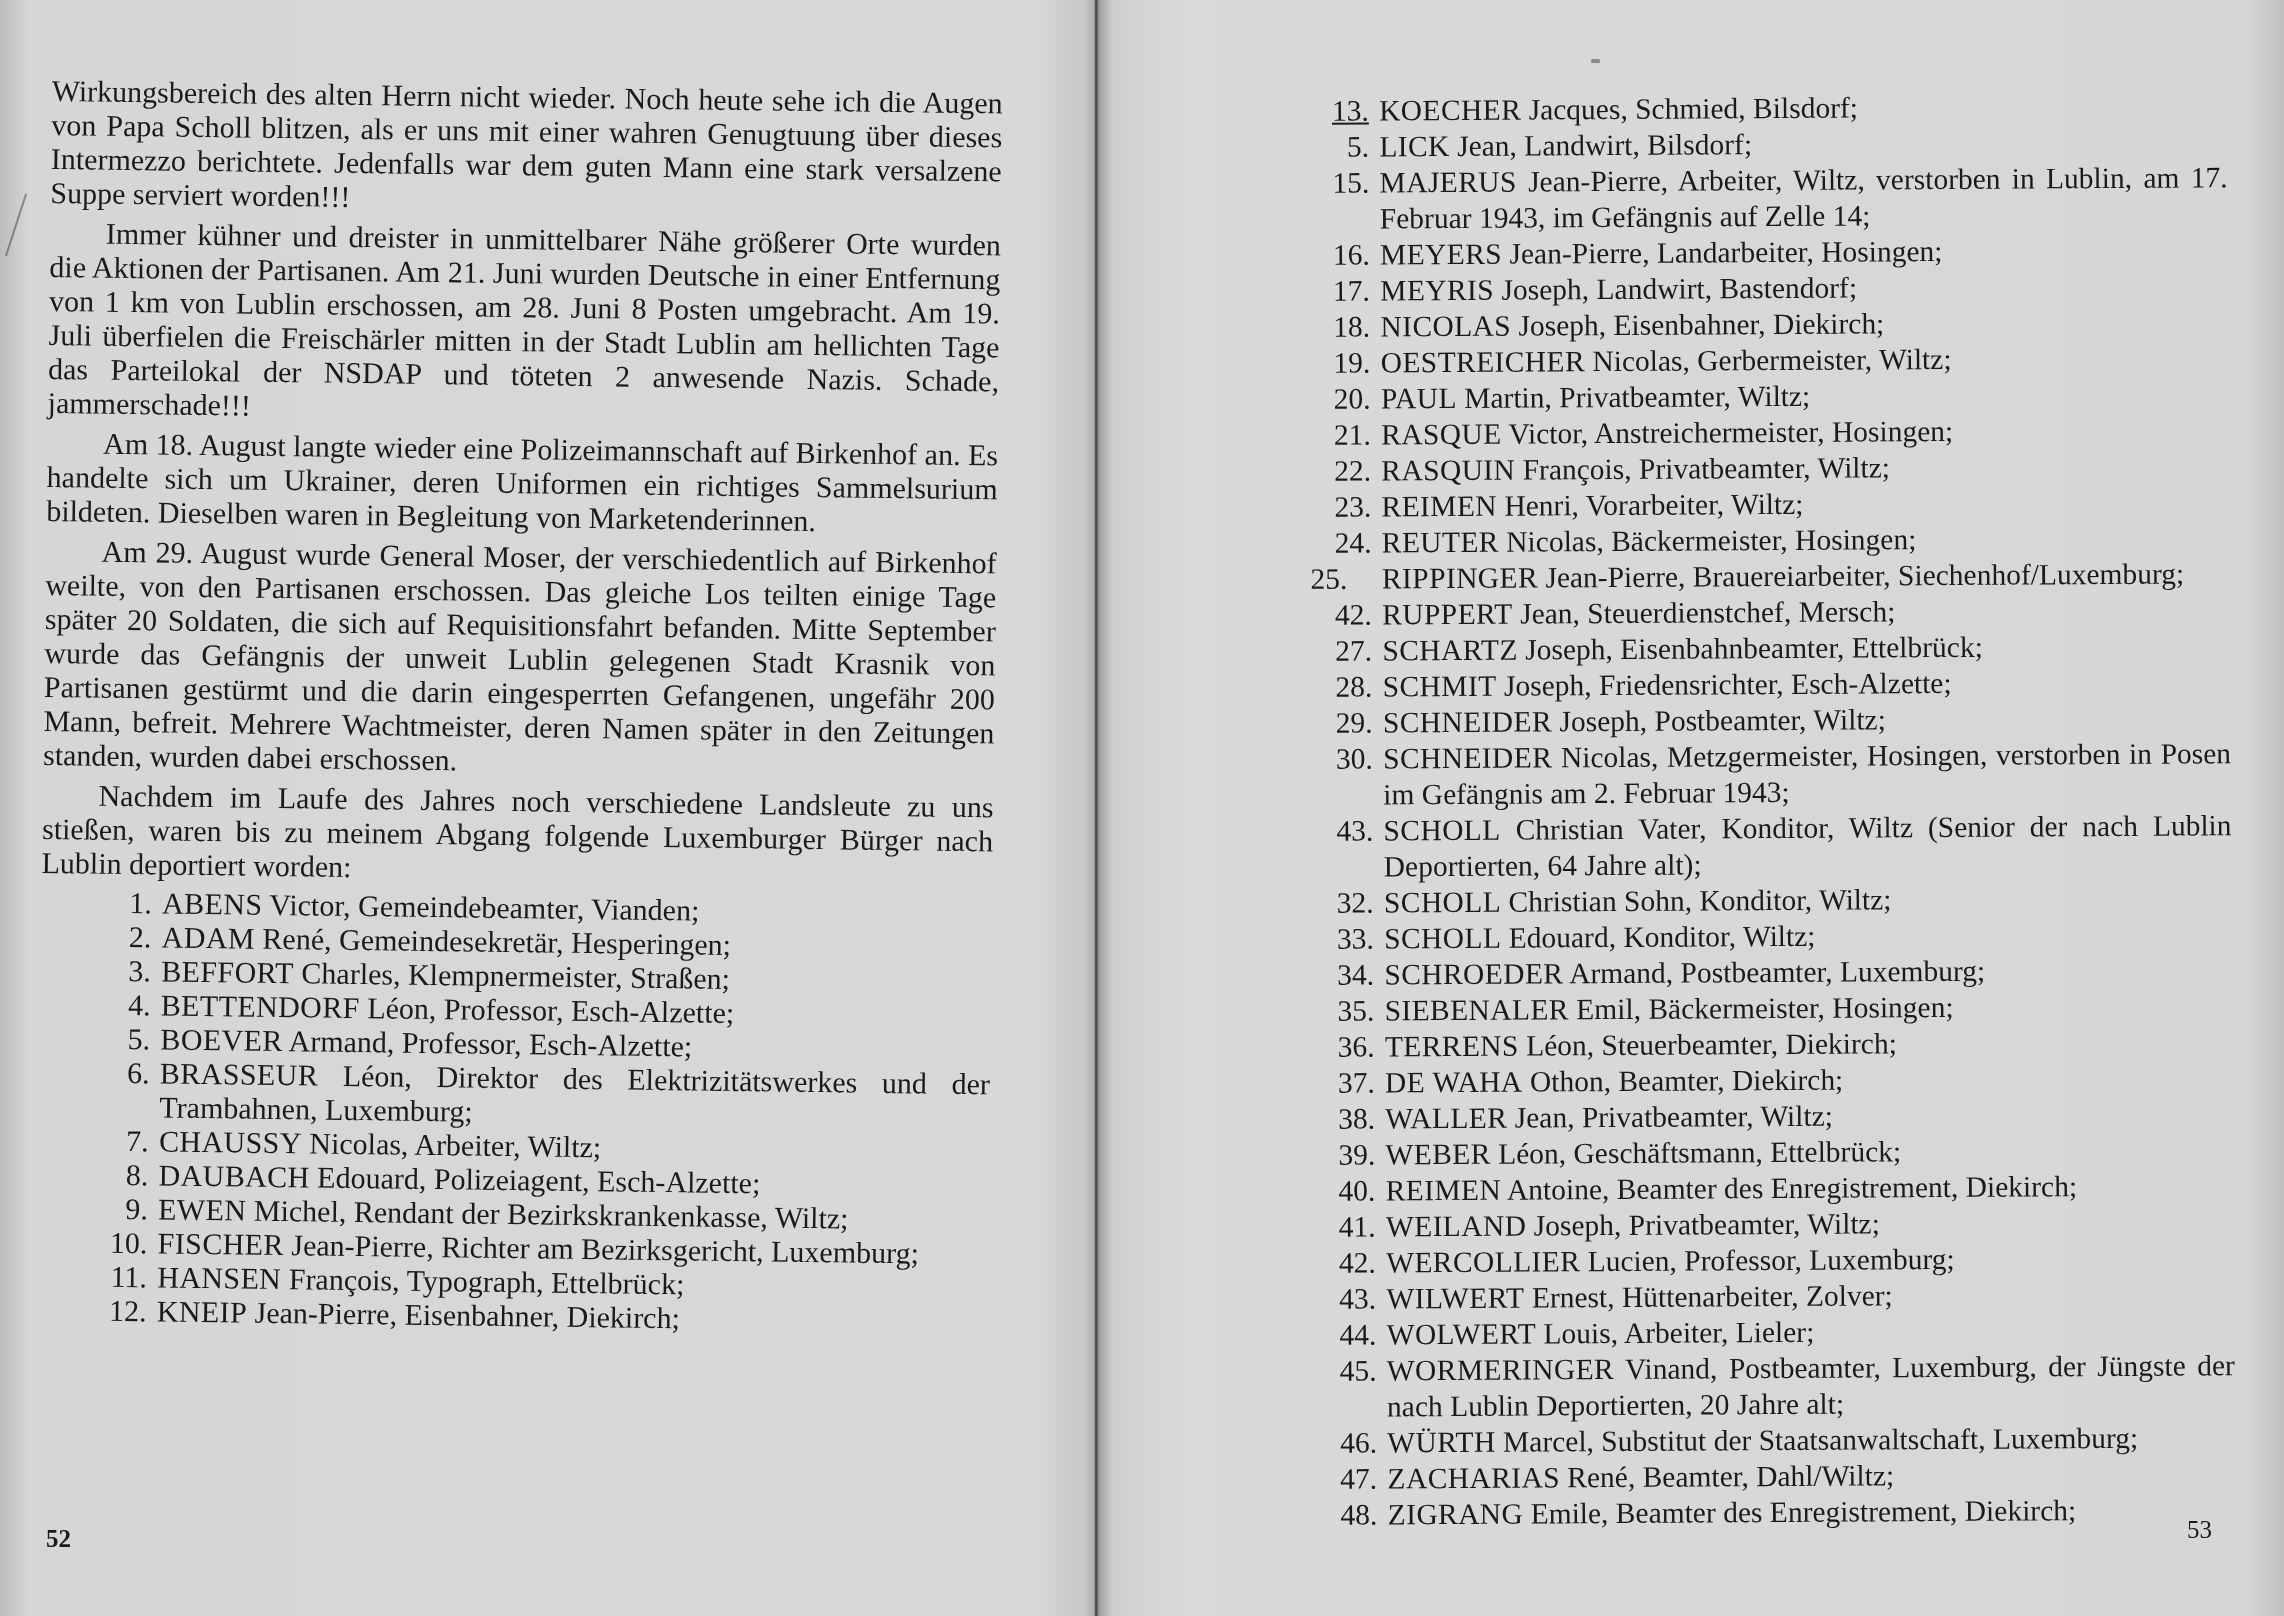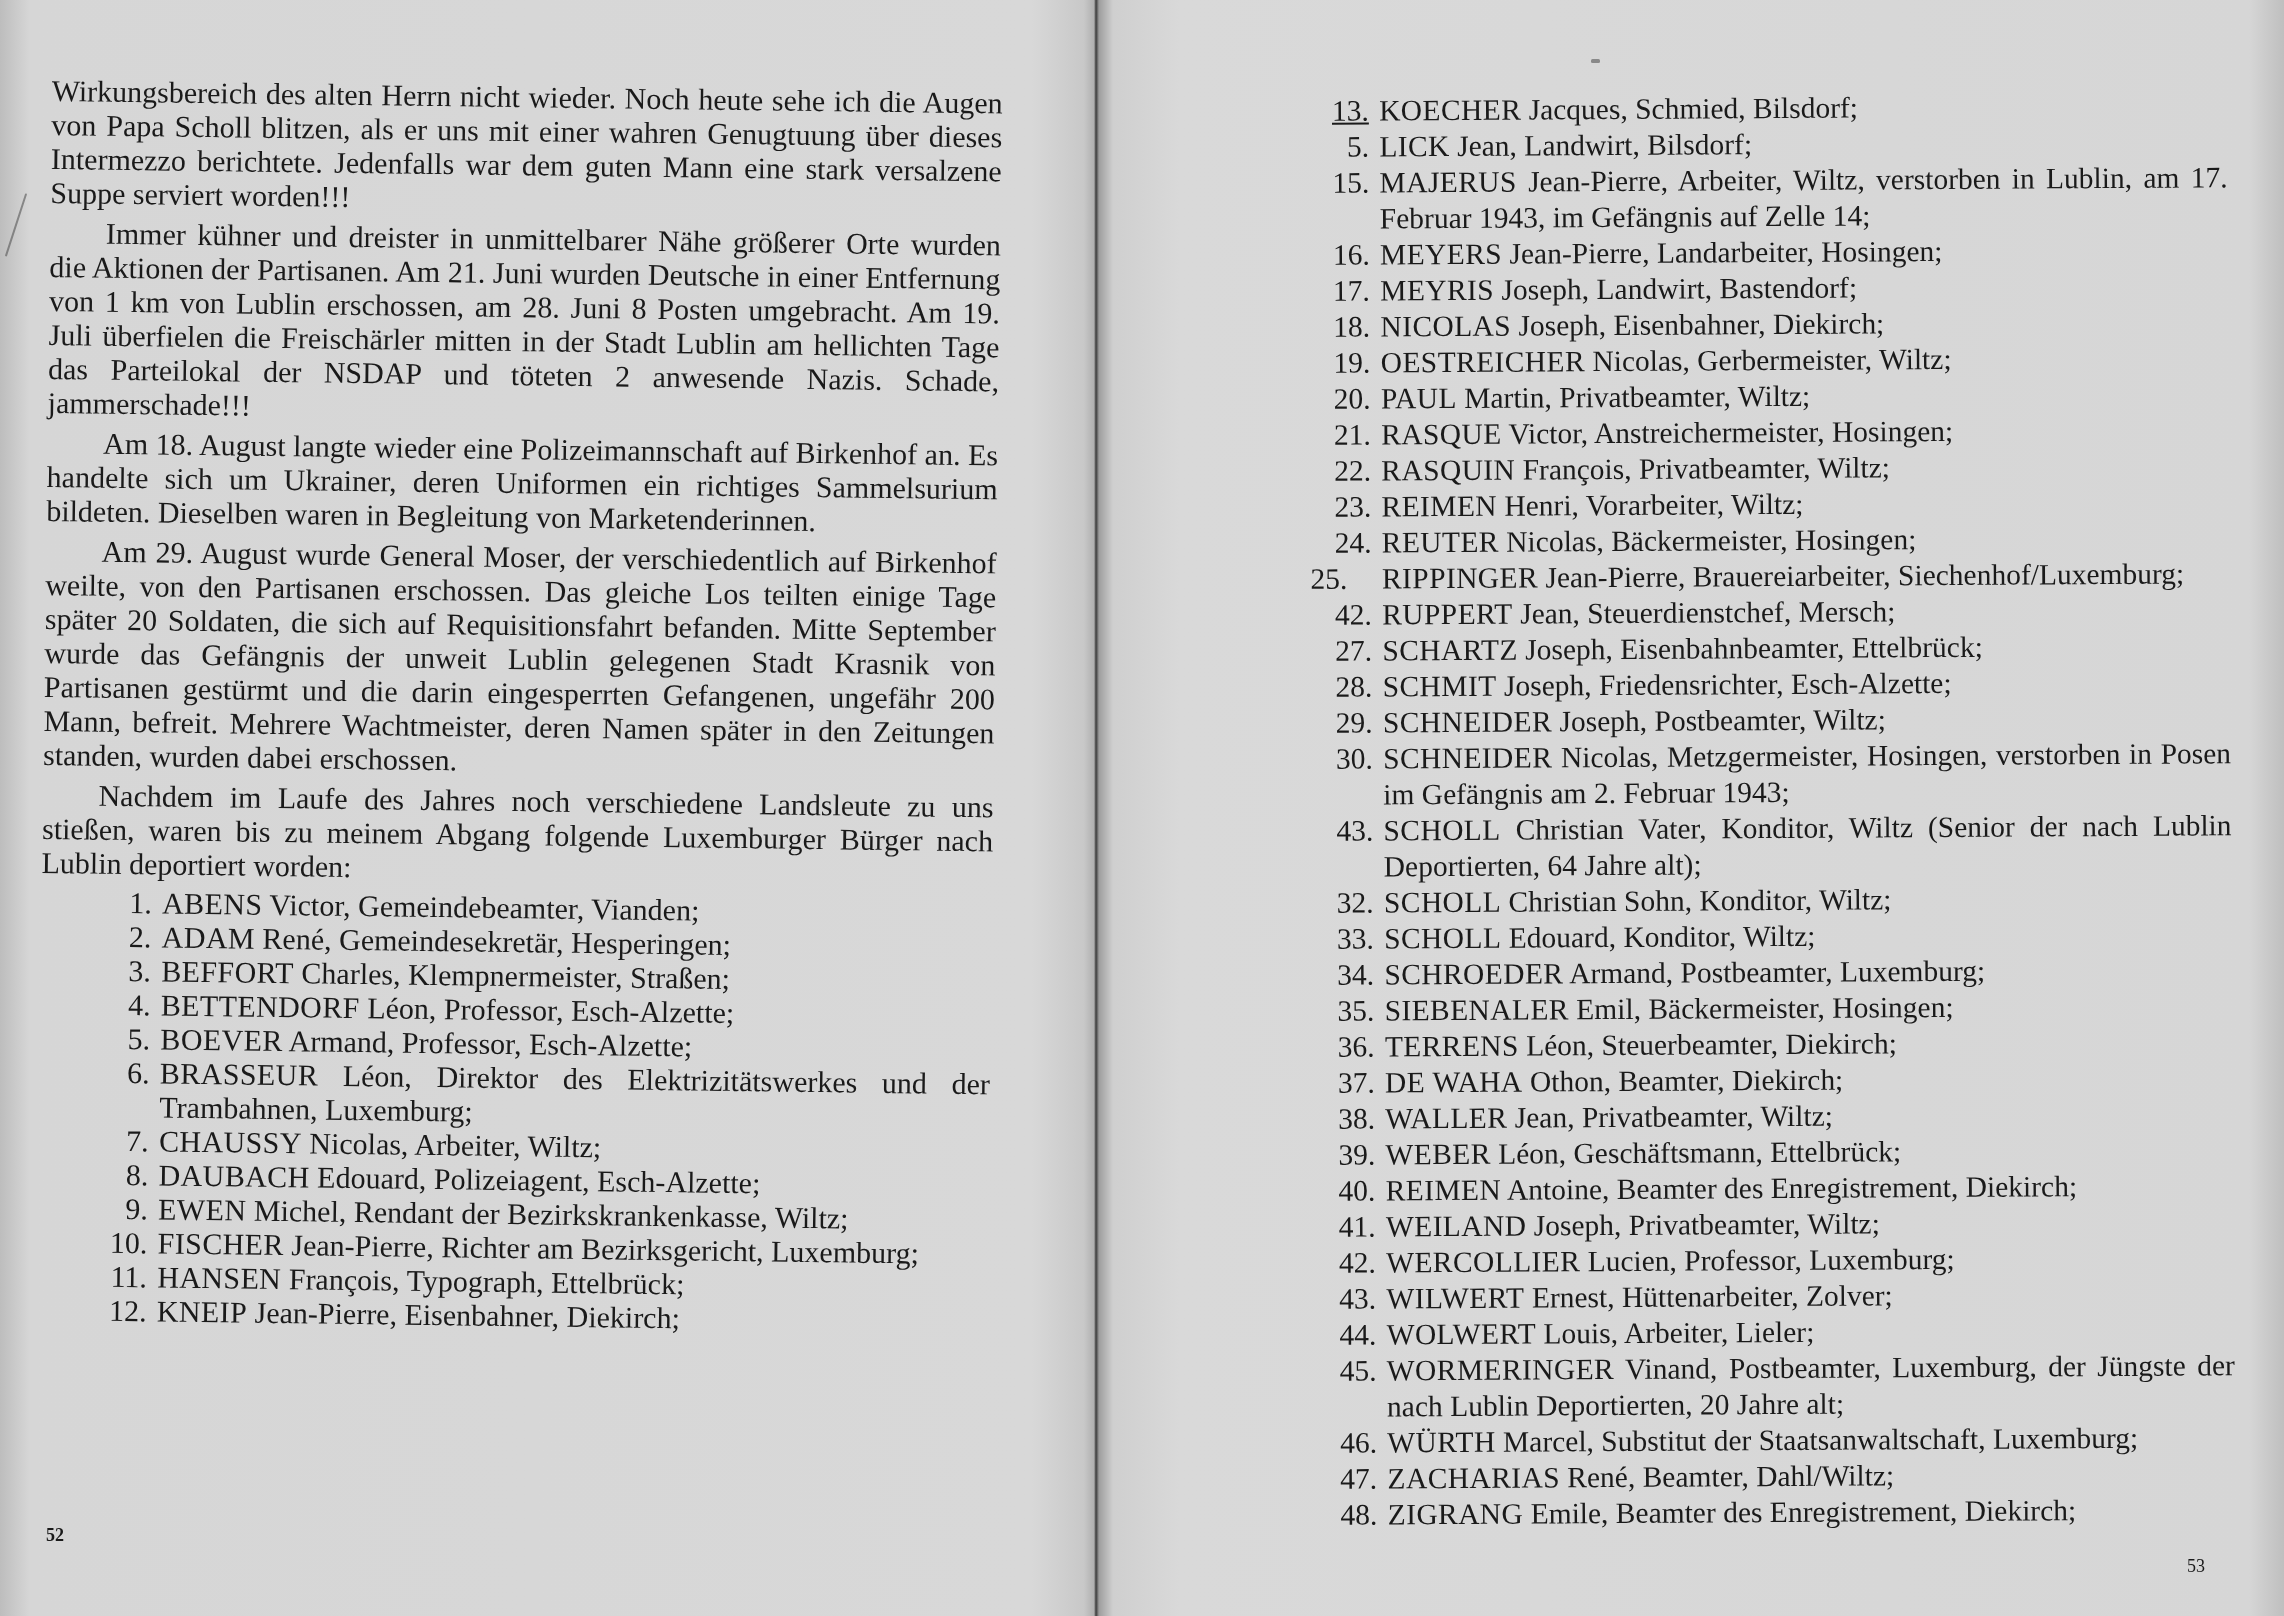--- a/index.html
+++ b/index.html
@@ -27,23 +27,23 @@
   .page-left .text-block { left: 52px; top: 74px; width: 951px; transform: rotate(0.75deg); }
   .para { margin: 0 0 5.9px 0; text-indent: 56px; }
   .para.first { text-indent: 0; }
 
   .list { margin: 0; padding: 0; list-style: none; }
   .list li { display: flex; text-align: left; }
   .list .num { flex: 0 0 auto; width: 121px; text-align: right; padding-right: 10.3px; box-sizing: border-box; }
   .list .entry { flex: 1 1 auto; text-align: justify; }
   .list .entry .surname { letter-spacing: 0.4px; }
 
-  .page-num { position: absolute; font-size: 18px; font-weight: bold; }
+  .page-num { position: absolute; font-size: 25px; font-weight: bold; }
   .page-num.left { left: 46px; top: 1525px; }
-  .page-num.right { left: 2187px; top: 1556px; font-weight: normal; }
+  .page-num.right { left: 2187px; top: 1516px; font-weight: normal; }
 
   .mark { position: absolute; width: 2.2px; background: #555; border-radius: 1.5px; opacity: 0.6; }
 </style>
 </head>
 <body>
 
 <div class="spread">
 
   <div class="page page-left">
     <div class="text-block">

